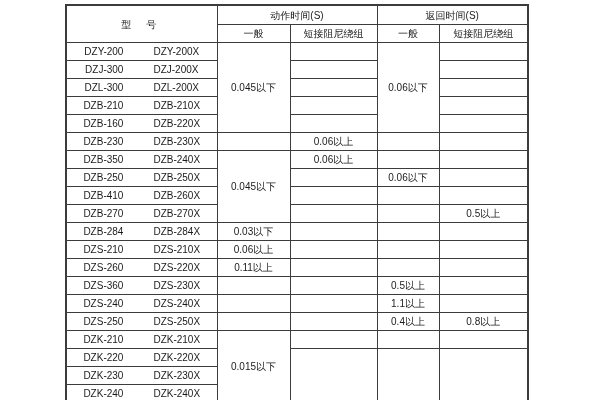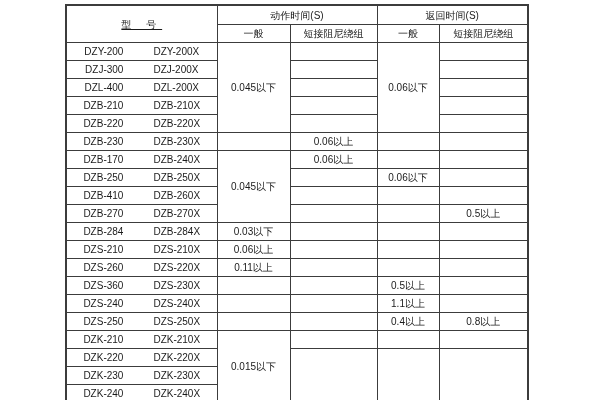--- a/index.html
+++ b/index.html
@@ -27,21 +27,21 @@
     color: #1a1a1a;
     font-size: 10px;
     font-weight: normal;
     line-height: 1.1;
     overflow: hidden;
     white-space: nowrap;
   }
   thead tr.h1 th { height: 18px; }
   thead tr.h2 th { height: 17px; margin-top: 24px; }
   tbody td { height: 17px; }
-  th.model-head { letter-spacing: 6px; text-decoration: underline; }
+  th.model-head { letter-spacing: 6px; }
   td.model {
   }
   td.model .pair {
     display: flex;
     justify-content: center;
     gap: 30px;
   }
 </style>
 </head>
 <body>
@@ -86,41 +86,41 @@
             <span>DZJ-300</span>
             <span>DZJ-200X</span>
           </div>
         </td>
         <td></td>
         <td></td>
       </tr>
       <tr>
         <td class="model">
           <div class="pair">
-            <span>DZL-400</span>
+            <span>DZL-300</span>
             <span>DZL-200X</span>
           </div>
         </td>
         <td></td>
         <td></td>
       </tr>
       <tr>
         <td class="model">
           <div class="pair">
             <span>DZB-210</span>
             <span>DZB-210X</span>
           </div>
         </td>
         <td></td>
         <td></td>
       </tr>
       <tr>
         <td class="model">
           <div class="pair">
-            <span>DZB-220</span>
+            <span>DZB-160</span>
             <span>DZB-220X</span>
           </div>
         </td>
         <td></td>
         <td></td>
       </tr>
       <tr>
         <td class="model">
           <div class="pair">
             <span>DZB-230</span>
@@ -128,21 +128,21 @@
           </div>
         </td>
         <td></td>
         <td>0.06以上</td>
         <td></td>
         <td></td>
       </tr>
       <tr>
         <td class="model">
           <div class="pair">
-            <span>DZB-170</span>
+            <span>DZB-350</span>
             <span>DZB-240X</span>
           </div>
         </td>
         <td rowspan="4">0.045以下</td>
         <td>0.06以上</td>
         <td></td>
         <td></td>
       </tr>
       <tr>
         <td class="model">

